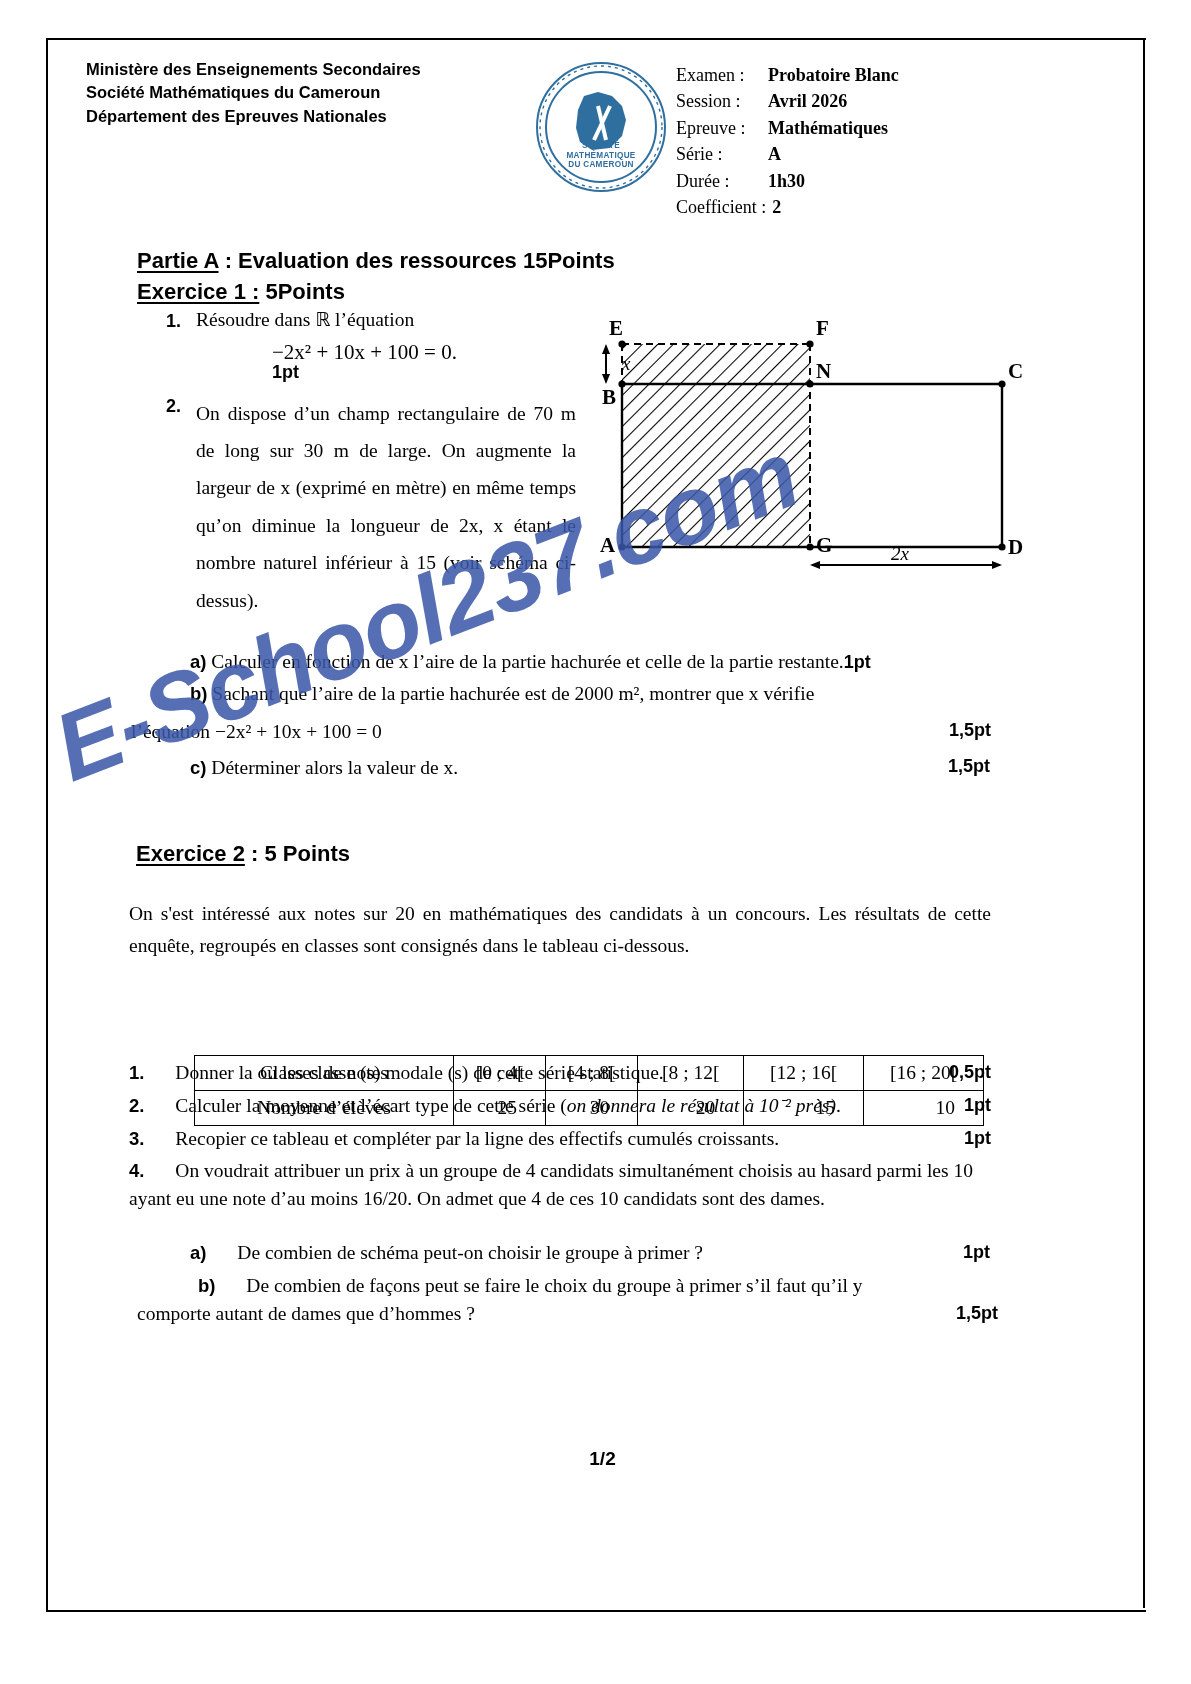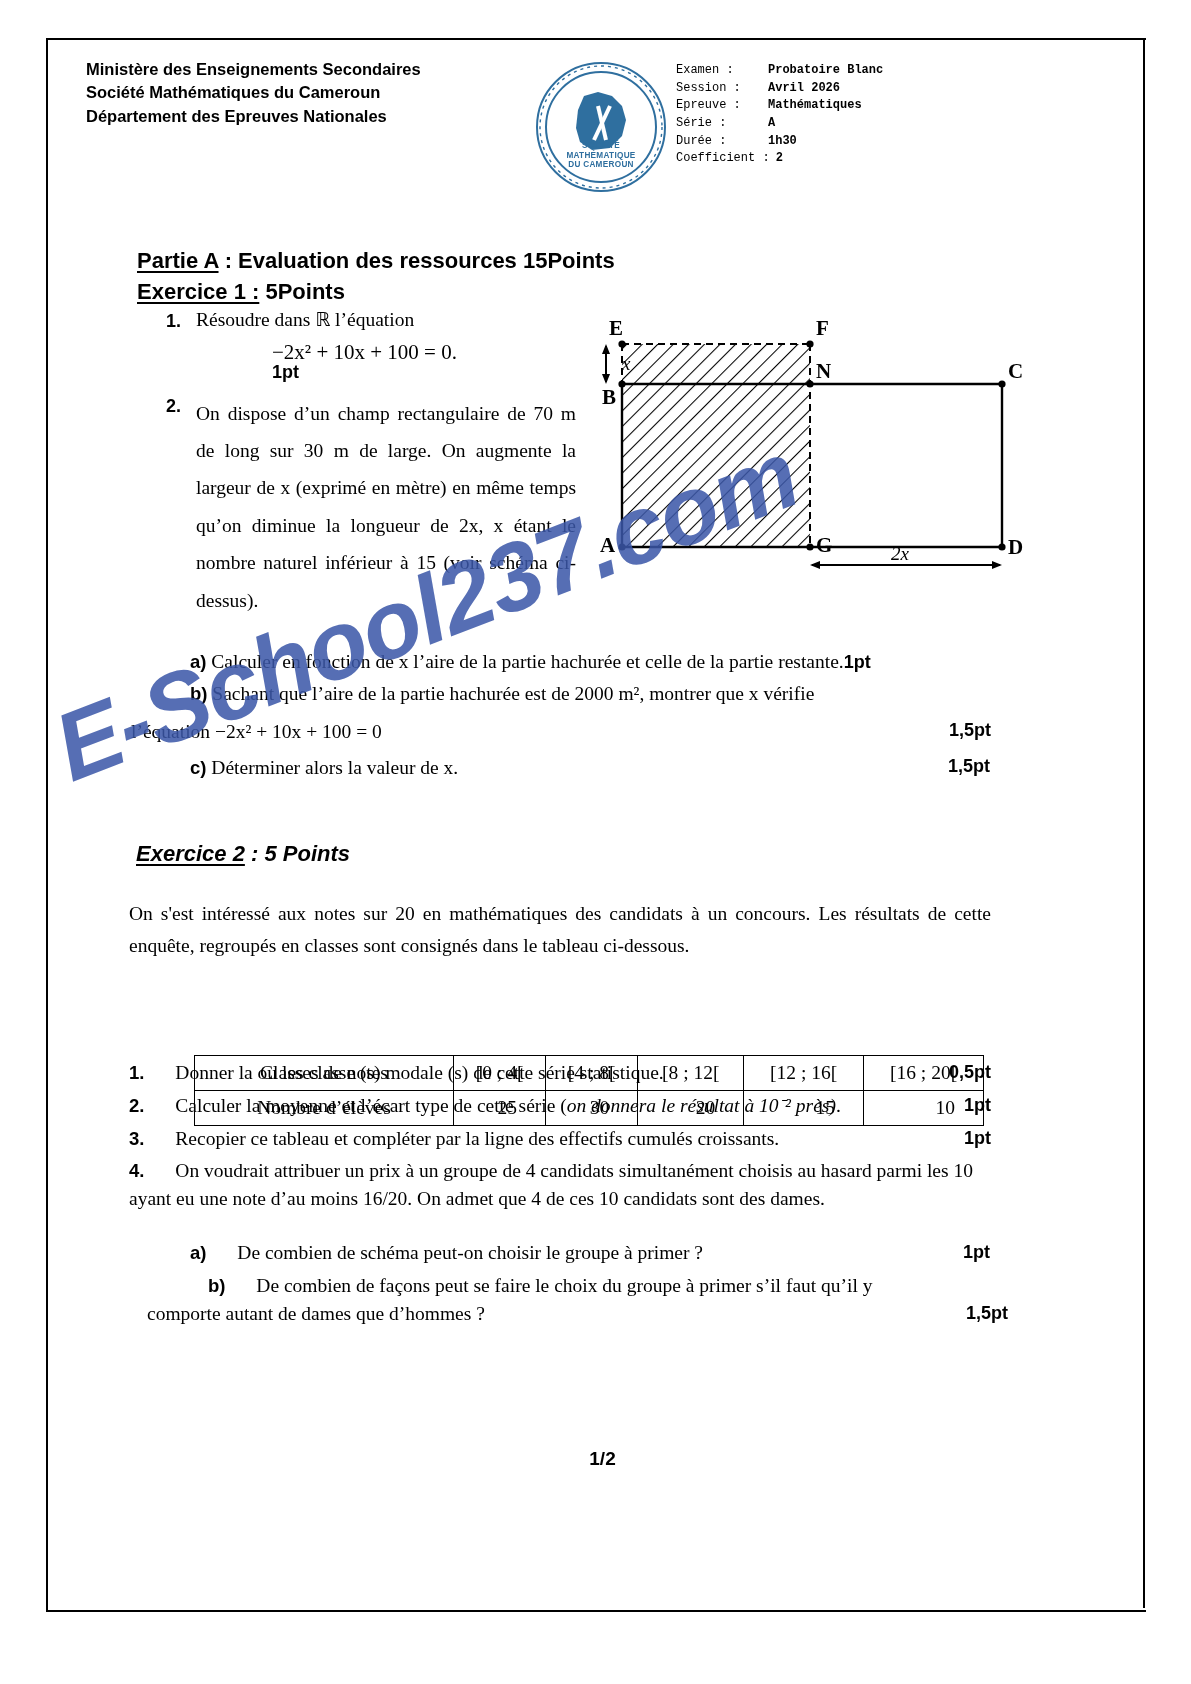--- a/index.html
+++ b/index.html
@@ -86,41 +86,41 @@
     font-family: "Liberation Sans", sans-serif;
     font-weight: bold;
     color: #2f6f9f;
     font-size: 8.2px;
     line-height: 1.18;
     letter-spacing: 0.3px;
   }
   .header-right {
     flex: 1;
     padding-top: 4px;
-    font-family: Liberation Mono, monospace;
-    font-size: 12px;
+    font-family: Liberation Serif, serif;
+    font-size: 18px;
     line-height: 1.47;
   }
   .hr-row { display: flex; }
   .hr-label { width: 92px; }
   .hr-value { font-weight: bold; }
   .hr-row.coef .hr-label { width: auto; padding-right: 6px; }
 
   
   .sec-title {
     position: absolute;
     font-family: "Liberation Sans", sans-serif;
     font-weight: bold;
     font-size: 22px;
     white-space: nowrap;
     margin-top: 8px;
   }
   #partie-a-title { left: 137px; top: 240px; }
   #exercice1-title { left: 137px; top: 271px; }
-  #exercice2-title { left: 136px; top: 833px; font-style: italic; }
+  #exercice2-title { left: 136px; top: 833px; }
   .u { text-decoration: underline; text-underline-offset: 3px; }
 
   
   .q-list {
     position: absolute;
     left: 166px;
     top: 310px;
     width: 410px;
     font-size: 19.5px;
     line-height: 1.0;
@@ -233,21 +233,21 @@
   .ex2-q .n {
     font-family: "Liberation Sans", sans-serif;
     font-weight: bold;
     font-size: 18.5px;
   }
   #e2q1 { left: 129px; top: 1059px; width: 862px; }
   #e2q2 { left: 129px; top: 1092px; width: 862px; }
   #e2q3 { left: 129px; top: 1125px; width: 862px; }
   #e2q4 { left: 129px; top: 1157px; width: 862px; }
   #e2q4a { left: 190px; top: 1239px; width: 800px; }
-  #e2q4b { left: 208px; top: 1272px; width: 800px; }
+  #e2q4b { left: 198px; top: 1272px; width: 800px; }
   #e2q4b .cont { display: block; margin-left: -61px; }
   .ind { display: inline-block; width: 26px; }
 
   .pagenum {
     position: absolute;
     left: 0; right: 8px;
     top: 1448px;
     text-align: center;
     font-family: "Liberation Sans", sans-serif;
     font-weight: bold;

